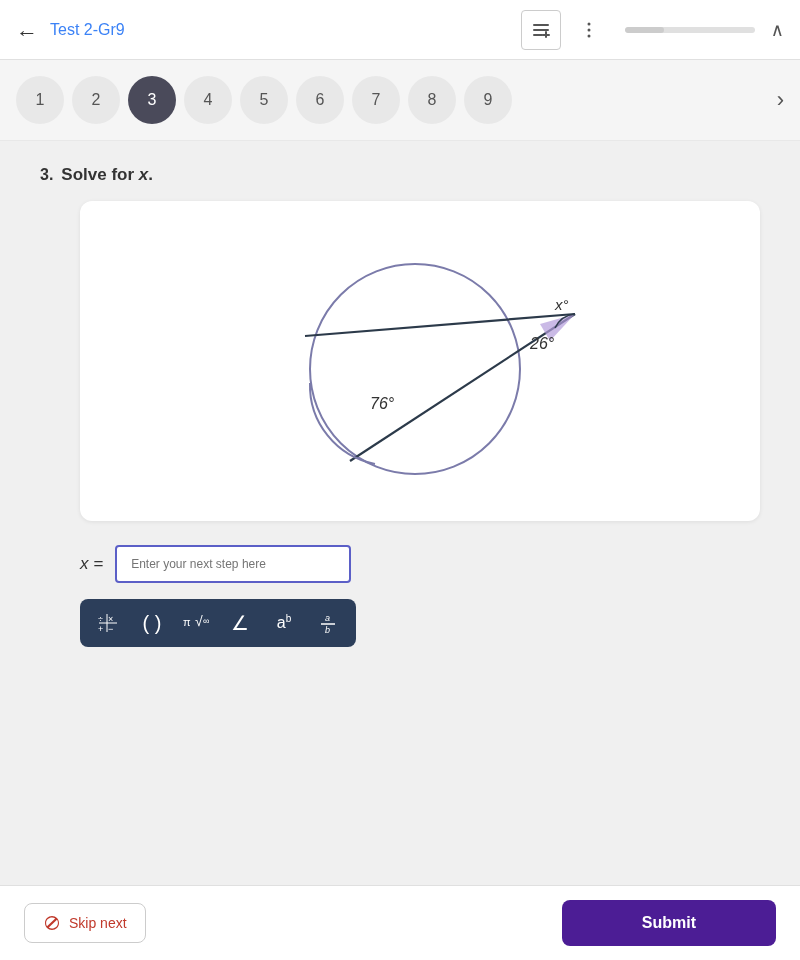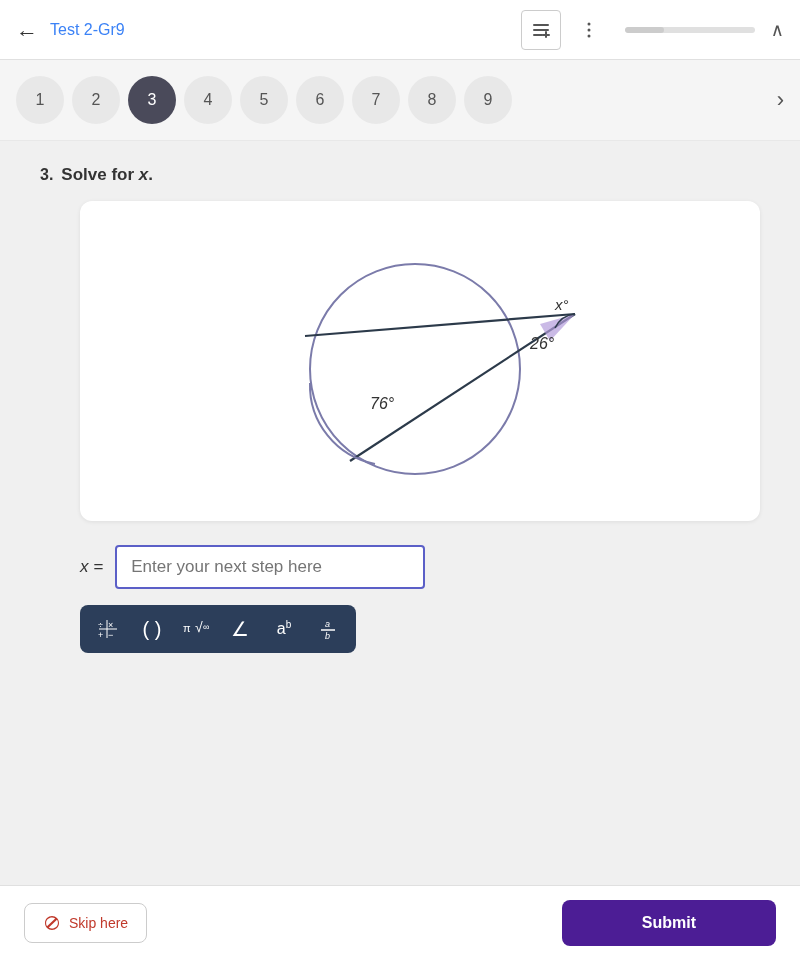--- a/index.html
+++ b/index.html
@@ -161,22 +161,22 @@
     }
     .answer-label {
       font-size: 17px;
       font-style: italic;
       color: #333;
     }
     .answer-input {
       border: 2px solid #5b5fc7;
       border-radius: 4px;
       padding: 10px 14px;
-      font-size: 17px;
-      width: 310px;
+      font-size: 12px;
+      width: 236px;
       outline: none;
       color: #999;
     }
 
     
     .math-toolbar {
       display: flex;
       gap: 4px;
       background: #2c3e5a;
       border-radius: 8px;
@@ -365,16 +365,16 @@
       </svg>
     </button>
   </div>
 </div>
 
 <div class="bottom-bar">
   <button class="skip-btn">
     <svg width="18" height="18" viewBox="0 0 18 18" fill="none">
       <path d="M9 2C5.1 2 2 5.1 2 9s3.1 7 7 7 7-3.1 7-7-3.1-7-7-7zm0 1.5c1.2 0 2.3.4 3.2 1L4 12.2c-.6-.9-1-2-.9-3.2C3.2 5.8 5.8 3.5 9 3.5zm0 11c-1.2 0-2.3-.4-3.2-1L14 5.8c.6.9 1 2 .9 3.2-.1 3.2-2.7 5.5-5.9 5.5z" fill="#c0392b"></path>
     </svg>
-    <span>Skip here</span>
+    <span>Skip next</span>
   </button>
   <button class="submit-btn">Submit</button>
 </div>
 
 </body></html>

